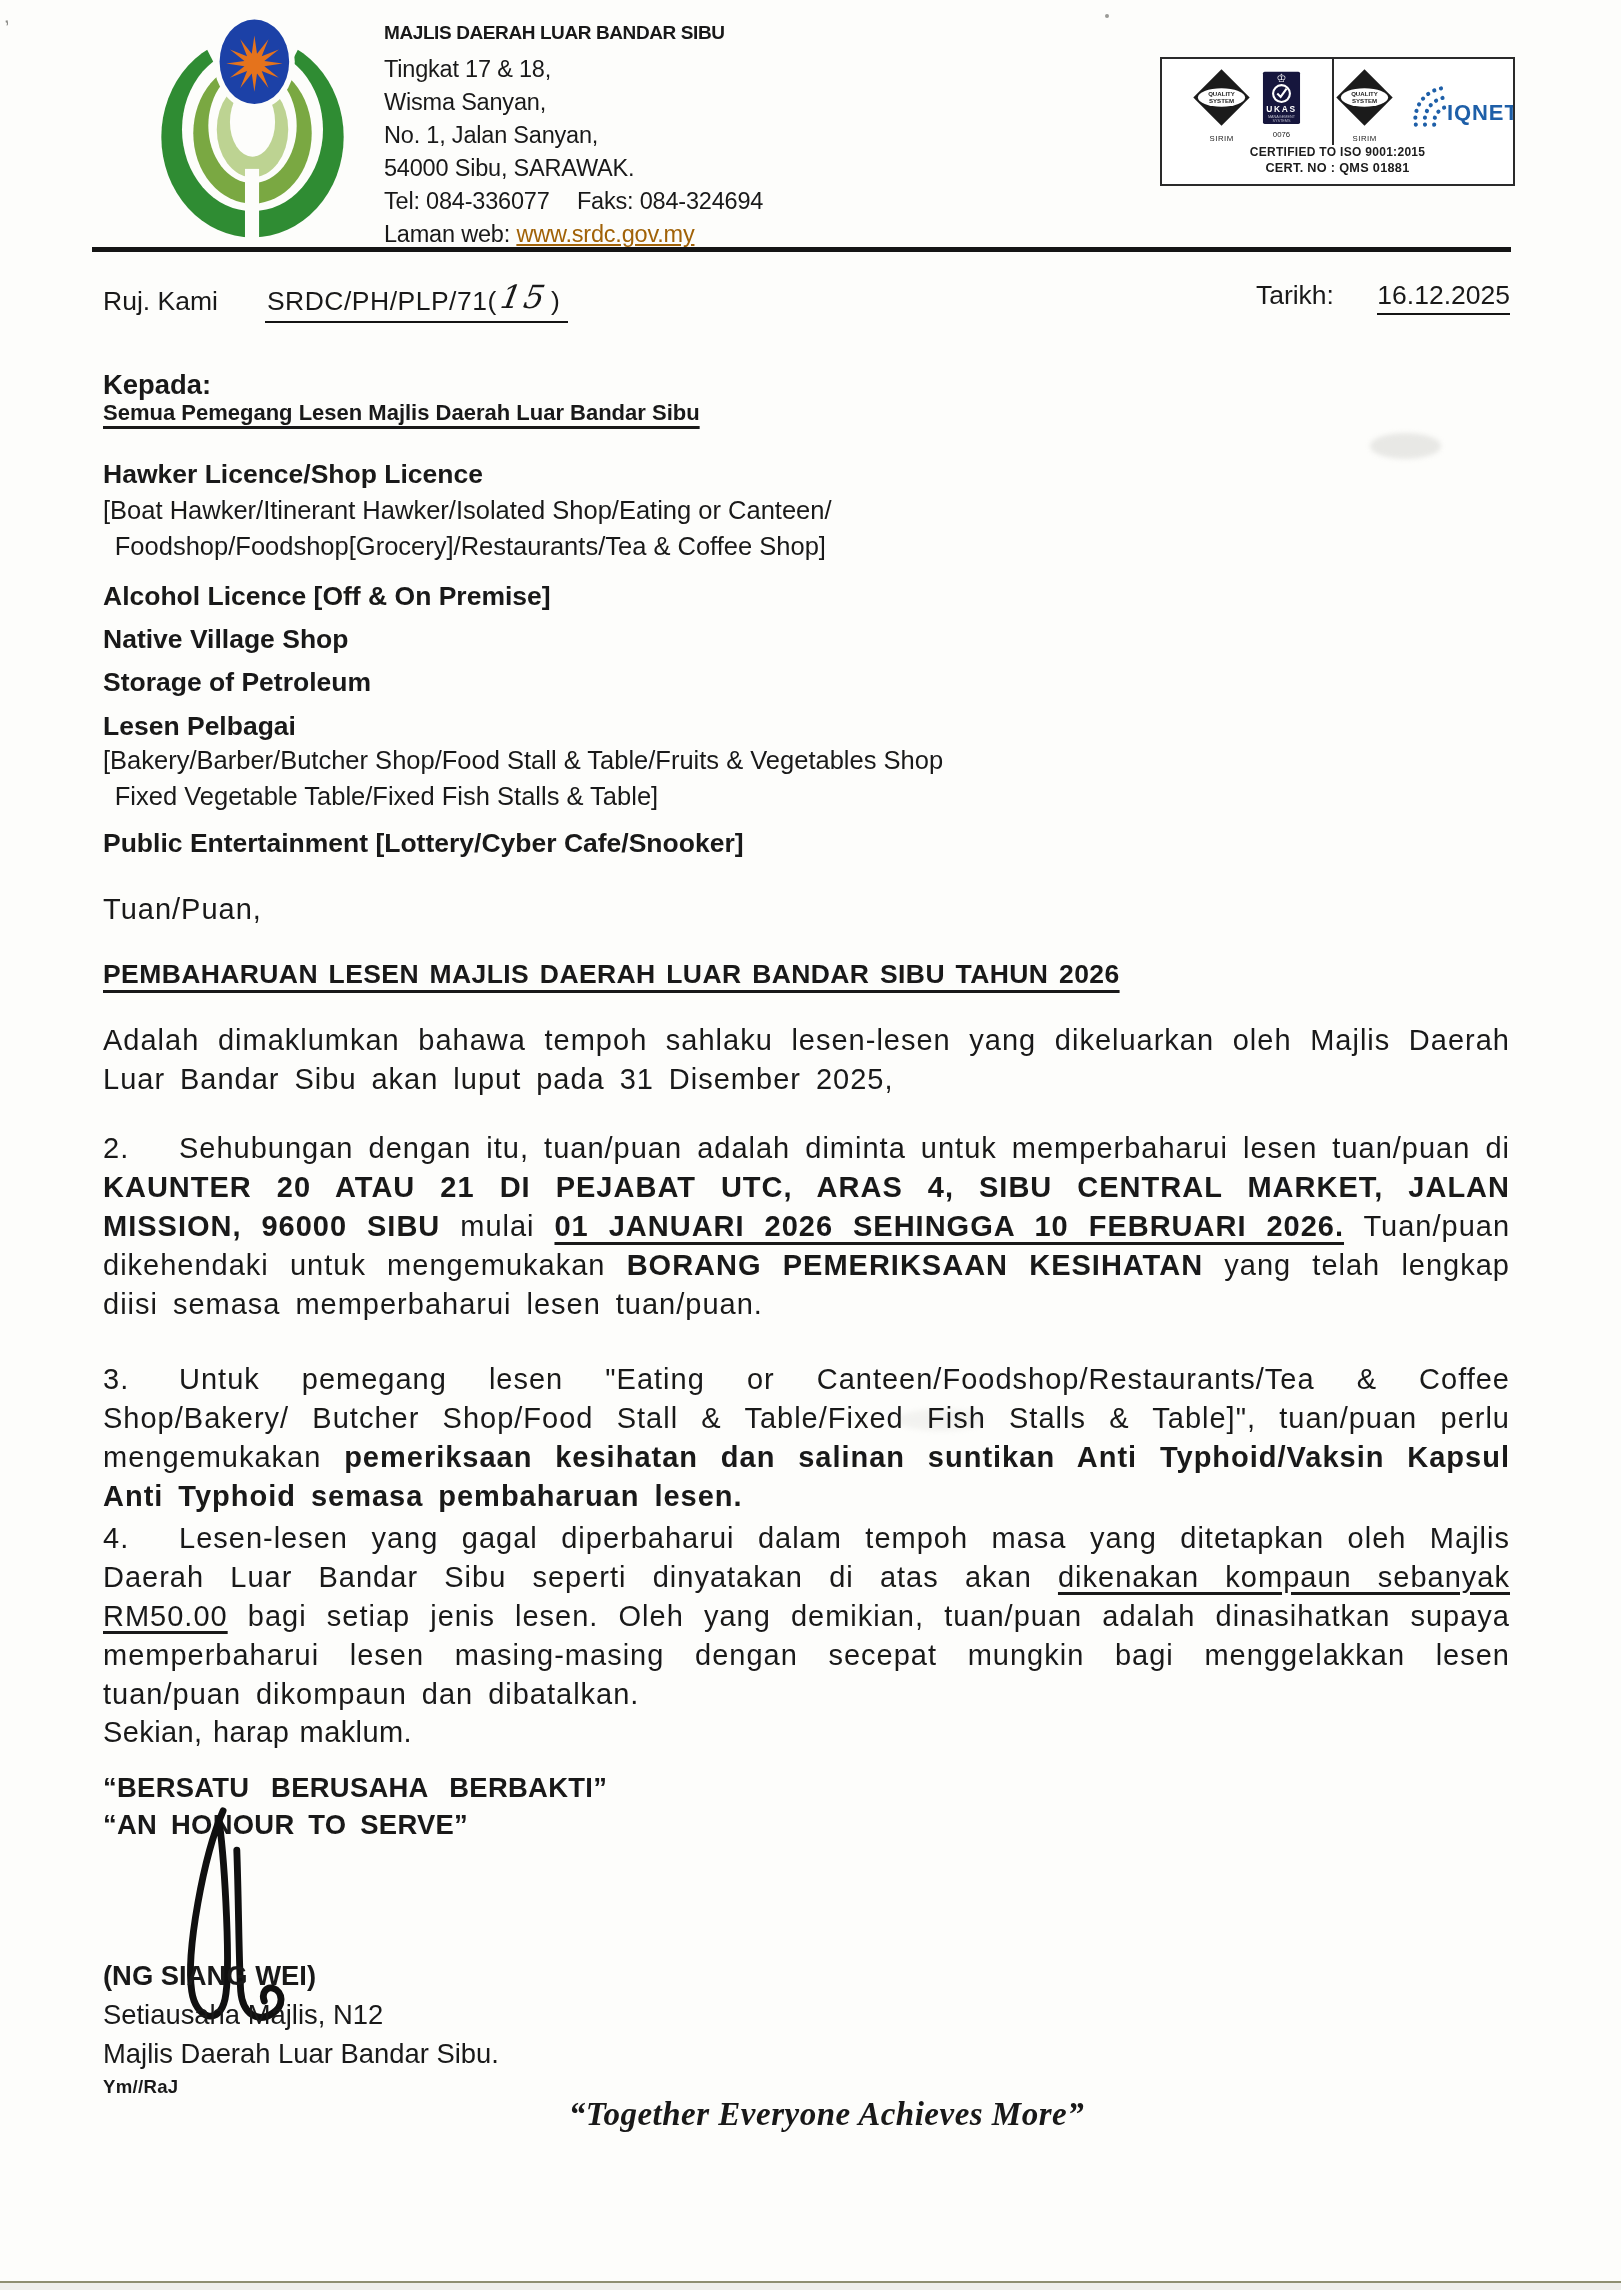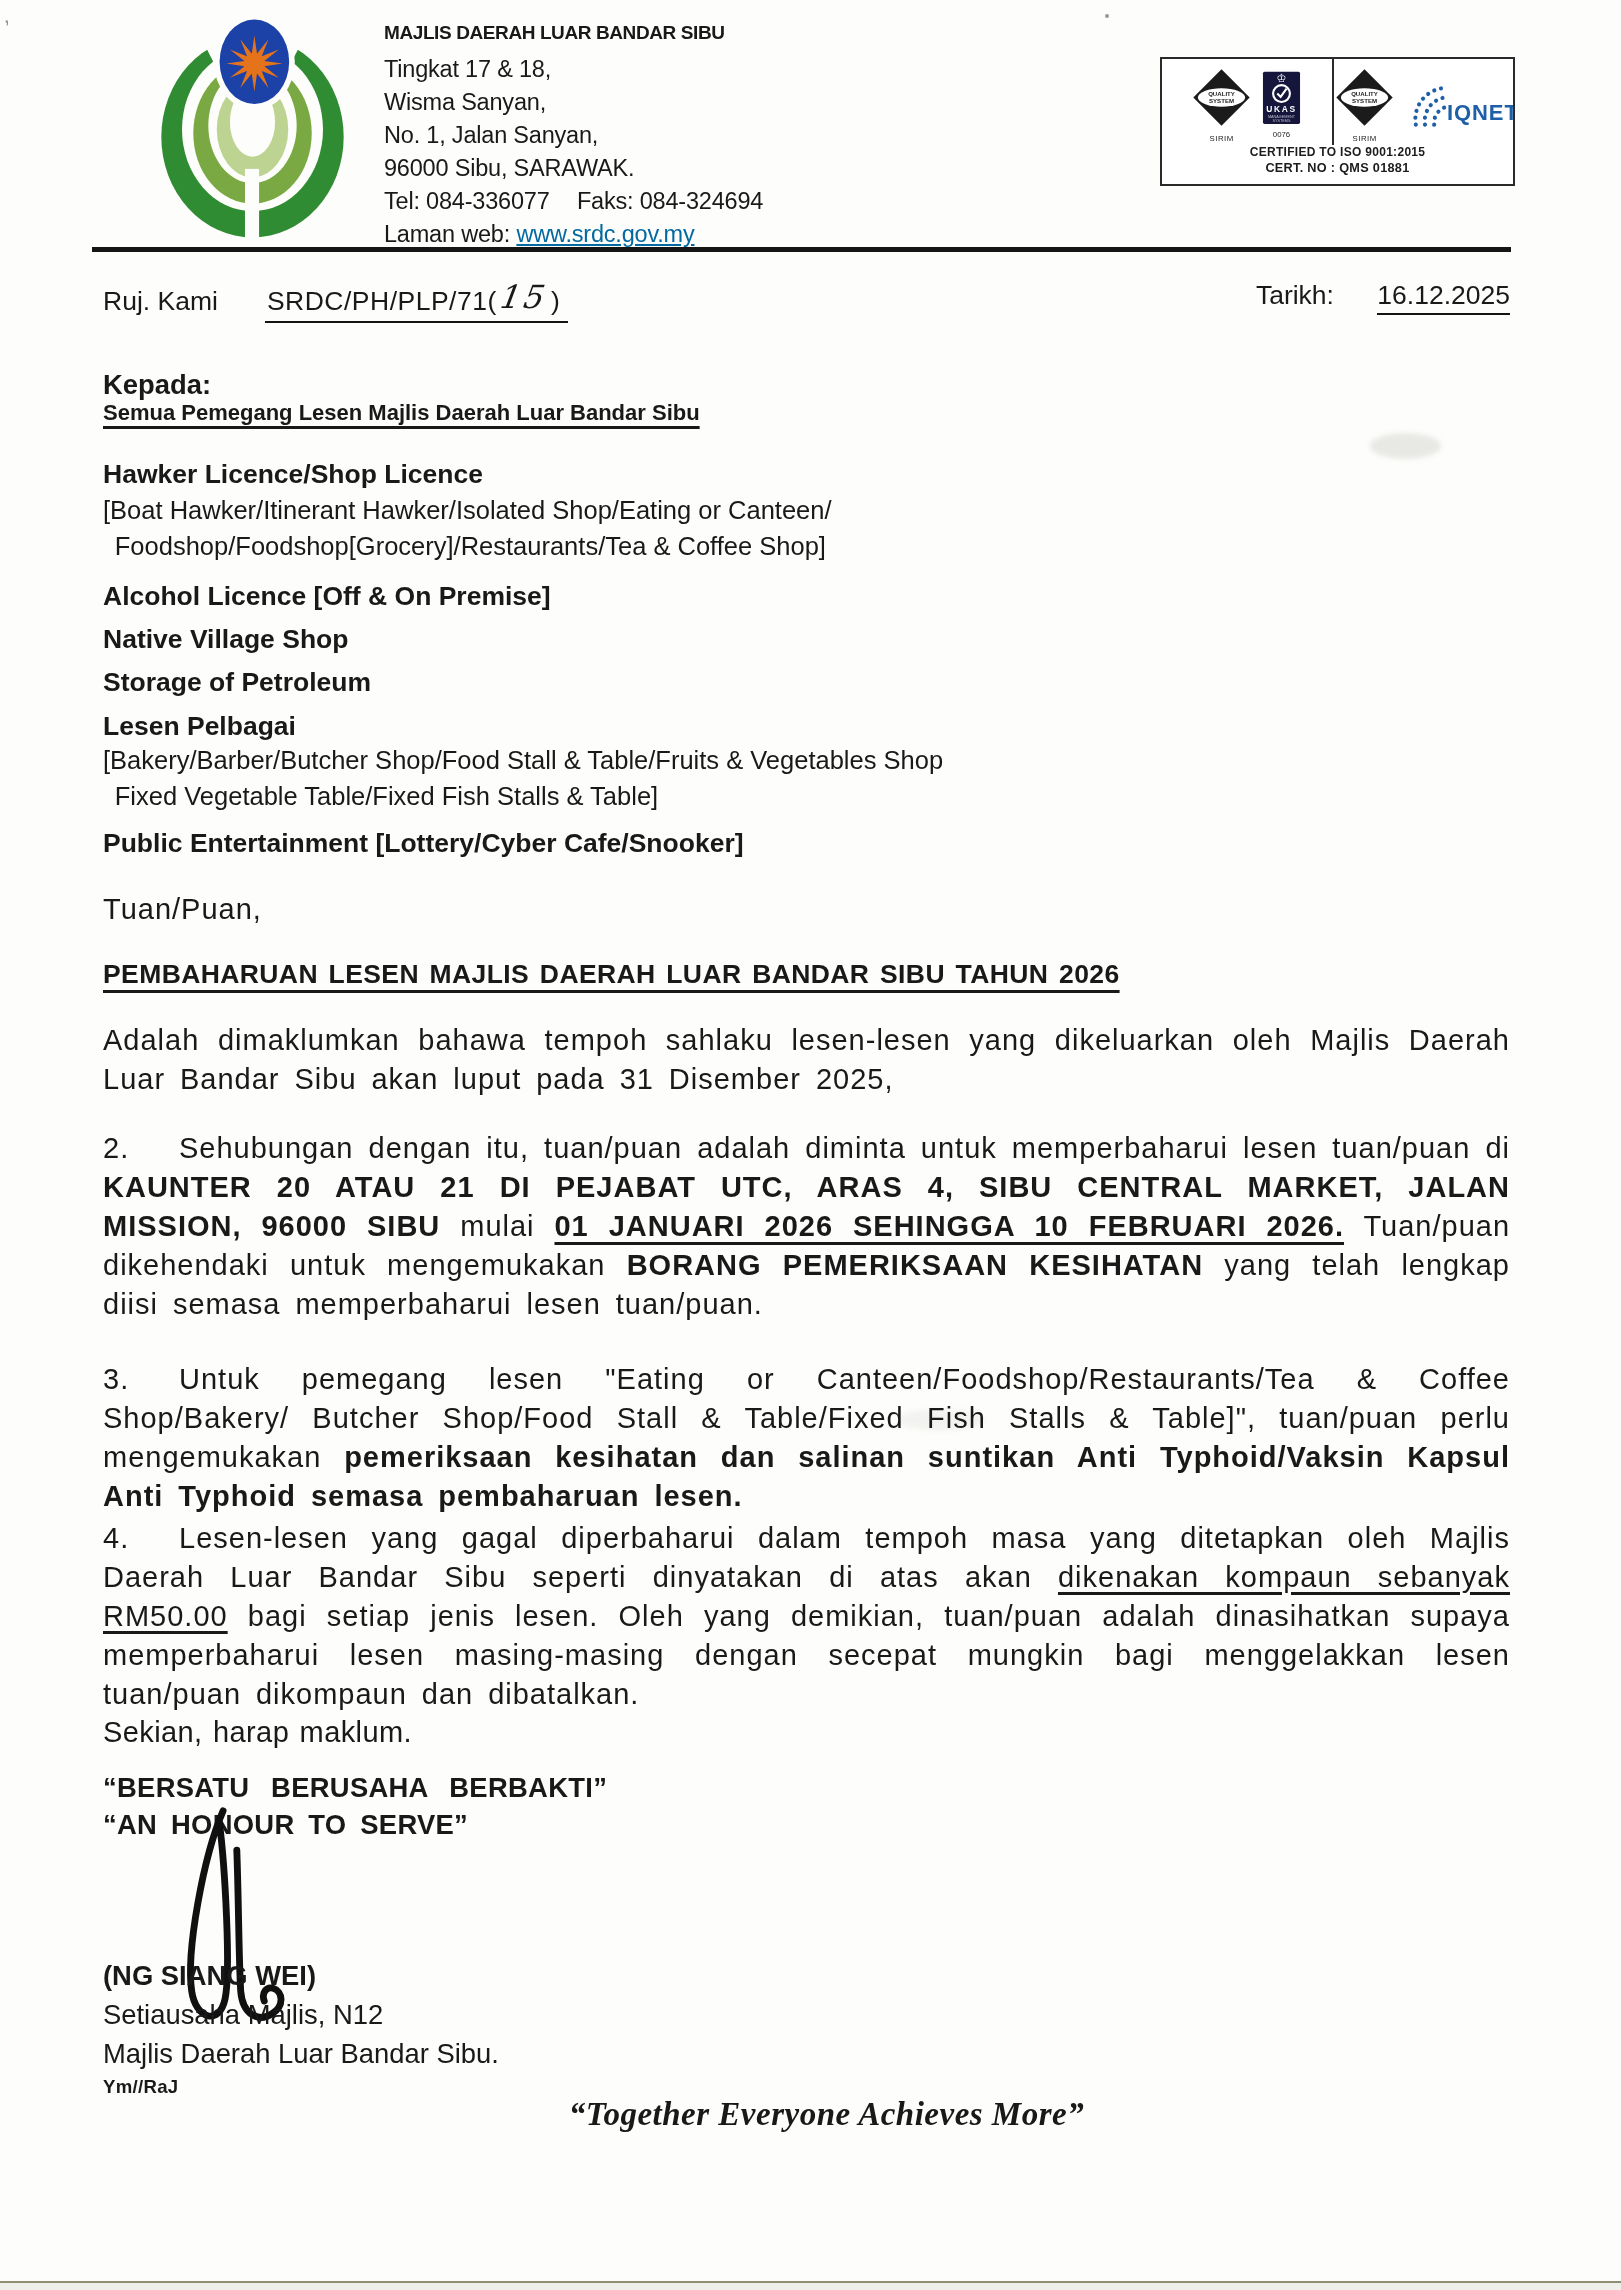--- a/index.html
+++ b/index.html
@@ -7,21 +7,21 @@
     position:relative;width:1621px;height:2291px;margin:0 auto;
     background:#fdfdfb;overflow:hidden;color:#191919;
     font-family:"Liberation Sans","DejaVu Sans",sans-serif;
   }
   
   .logo{position:absolute;left:135px;top:7.8px;width:235px;height:240px;}
   .org-info{position:absolute;left:384px;top:15.7px;line-height:33px;font-size:23.5px;letter-spacing:-0.2px;}
   .org-name{font-size:19px;font-weight:bold;letter-spacing:-0.4px;margin-bottom:3.9px;}
   .org-line{white-space:nowrap;}
   .tel-row span{margin-right:27.4px;}
-  .weblink{color:#0369a1;text-decoration:underline;cursor:pointer;}
+  .weblink{color:#a16207;text-decoration:underline;cursor:pointer;}
   .cert-box{
     position:absolute;left:1160px;top:57px;width:355px;height:129px;
     border:2px solid #2a2a2a;background:#fff;box-sizing:border-box;
   }
   .cert-logos{display:flex;height:86px;}
   .cert-half{flex:1;display:flex;align-items:center;justify-content:center;gap:7.8px;padding-top:5.9px;}
   .cert-half.first{border-right:2px solid #2a2a2a;}
   .cert-unit{display:flex;flex-direction:column;align-items:center;}
   .cert-sirim-label{font-size:7.8px;color:#222;letter-spacing:0.5px;margin-top:6px;}
   .cert-ukas-num{font-size:7.8px;color:#222;margin-top:1px;}
@@ -111,21 +111,21 @@
         <path fill="#e5731c" d="M0,-30 L2.8,-10.6 L15,-26 L7.8,-7.8 L26,-15 L10.6,-2.8 L30,0 L10.6,2.8 L26,15 L7.8,7.8 L15,26 L2.8,10.6 L0,30 L-2.8,10.6 L-15,26 L-7.8,7.8 L-26,15 L-10.6,2.8 L-30,0 L-10.6,-2.8 L-26,-15 L-7.8,-7.8 L-15,-26 L-2.8,-10.6 Z"></path>
       </g>
     </svg>
   </div>
 
   <div class="org-info">
     <div class="org-name">MAJLIS DAERAH LUAR BANDAR SIBU</div>
     <div class="org-line">Tingkat 17 &amp; 18,</div>
     <div class="org-line">Wisma Sanyan,</div>
     <div class="org-line">No. 1, Jalan Sanyan,</div>
-    <div class="org-line">96000 Sibu, SARAWAK.</div>
+    <div class="org-line">54000 Sibu, SARAWAK.</div>
     <div class="org-line tel-row">
       <span>Tel: 084-336077</span><span>Faks: 084-324694</span>
     </div>
     <div class="org-line">
       <span>Laman web:</span>
       <a class="weblink">www.srdc.gov.my</a>
     </div>
   </div>
 
   <div class="cert-box">

